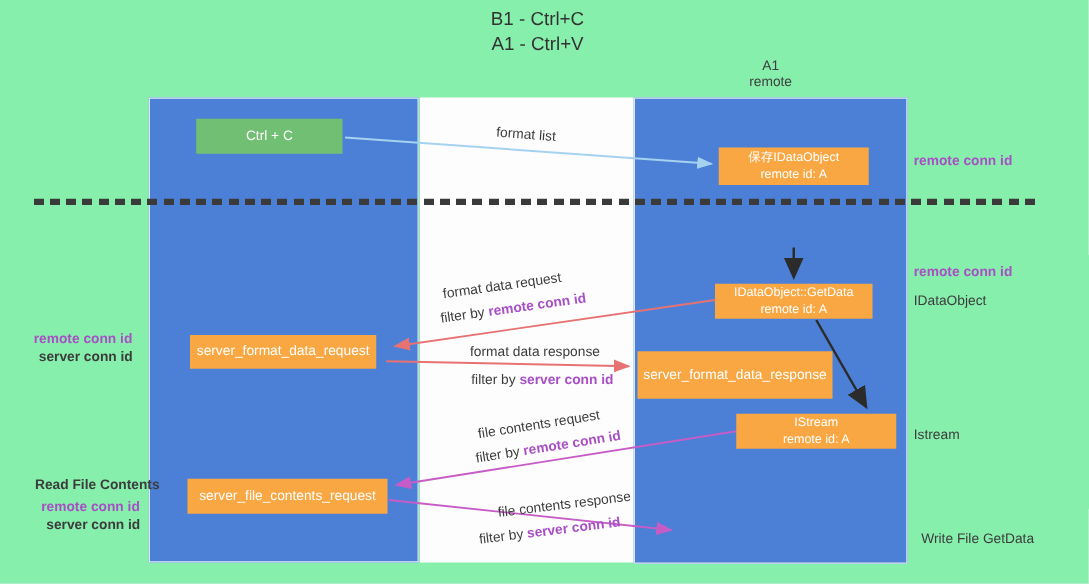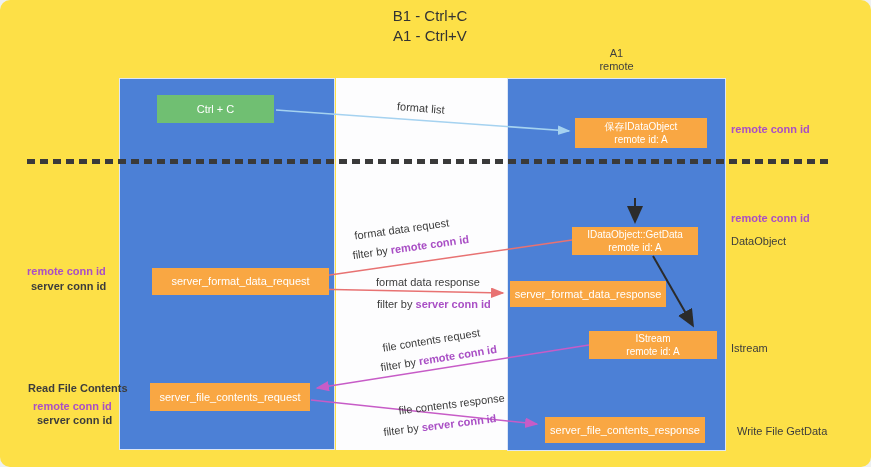--- a/index.html
+++ b/index.html
@@ -2,24 +2,23 @@
 <html><head>
 <meta charset="utf-8">
 <style>
   * { margin: 0; padding: 0; box-sizing: border-box; }
   html, body { background: #eef0f2; }
   body { font-family: "Liberation Sans", "DejaVu Sans", sans-serif; }
   #canvas {
     position: relative;
     width: 871px;
     height: 467px;
-    background: #fde047;
+    background: #86efac;
     overflow: hidden;
     margin: 0 auto;
-    border-radius: 10px;
   }
   .abs { position: absolute; }
   .center-text { text-align: center; }
 
   
   .title-line { font-size: 15px; line-height: 20px; color: #333; }
 
   
   .lane-header { font-size: 11px; line-height: 13px; color: #3f3f3f; text-align: center; }
 
@@ -102,51 +101,48 @@
     <line x1="309" y1="289" x2="503" y2="293" stroke="#e87272" stroke-width="1.5" marker-end="url(#head-red)"></line>
     <line x1="653" y1="256" x2="692" y2="324" stroke="#2b2b2b" stroke-width="2" marker-end="url(#head-black)"></line>
     <line x1="589" y1="345" x2="317" y2="388" stroke="#c75cc7" stroke-width="1.5" marker-end="url(#head-magenta)"></line>
     <line x1="311" y1="400" x2="537" y2="424" stroke="#c75cc7" stroke-width="1.5" marker-end="url(#head-magenta)"></line>
   </svg>
 
   <div class="abs node green fs11" style="left:157px; top:95px; width:117px; height:28px;">
     <div class="l1">Ctrl + C</div>
   </div>
 
-  <div class="abs node orange fs10" style="left:575px; top:118px; width:132px; height:30px;">
+  <div class="abs node orange fs10" style="left:575px; top:118px; width:120px; height:30px;">
     <div class="l1">保存IDataObject</div>
     <div class="l2">remote id: A</div>
   </div>
 
 
   <div class="abs node orange fs10" style="left:572px; top:227px; width:126px; height:28px;">
     <div class="l1">IDataObject::GetData</div>
     <div class="l2">remote id: A</div>
   </div>
 
-  <div class="abs node orange fs11" style="left:152px; top:268px; width:177px; height:27px;">
+  <div class="abs node orange fs11" style="left:152px; top:268px; width:149px; height:27px;">
     <div class="l1">server_format_data_request</div>
   </div>
 
-  <div class="abs node orange fs11" style="left:510px; top:281px; width:156px; height:26px;">
+  <div class="abs node orange fs11" style="left:510px; top:281px; width:156px; height:38px;">
     <div class="l1">server_format_data_response</div>
   </div>
 
   <div class="abs node orange fs10" style="left:589px; top:331px; width:128px; height:28px;">
     <div class="l1">IStream</div>
     <div class="l2">remote id: A</div>
   </div>
 
   <div class="abs node orange fs11" style="left:150px; top:383px; width:160px; height:28px;">
     <div class="l1">server_file_contents_request</div>
   </div>
 
-  <div class="abs node orange fs11" style="left:545px; top:417px; width:160px; height:26px;">
-    <div class="l1">server_file_contents_response</div>
-  </div>
 
   <div class="abs edge-label rot-p4" style="left:397px; top:102px;">format list</div>
 
   <div class="abs edge-label rot-m8" style="left:354px; top:223px;">format data request</div>
   <div class="abs edge-label rot-m8" style="left:352px; top:241px;">
     <span>filter by</span>
     <span class="purple">remote conn id</span>
   </div>
 
   <div class="abs edge-label" style="left:376px; top:276px;">format data response</div>
@@ -162,21 +158,21 @@
   </div>
 
   <div class="abs edge-label rot-m7" style="left:398px; top:398px;">file contents response</div>
   <div class="abs edge-label rot-m7" style="left:383px; top:419px;">
     <span>filter by</span>
     <span class="purple">server conn id</span>
   </div>
 
   <div class="abs side-label bold-purple" style="left:731px; top:123px;">remote conn id</div>
   <div class="abs side-label bold-purple" style="left:731px; top:212px;">remote conn id</div>
-  <div class="abs side-label" style="left:731px; top:235px;">DataObject</div>
+  <div class="abs side-label" style="left:731px; top:235px;">IDataObject</div>
   <div class="abs side-label" style="left:731px; top:342px;">Istream</div>
   <div class="abs side-label" style="left:737px; top:425px;">Write File GetData</div>
 
   <div class="abs side-label bold-purple" style="left:27px; top:265px;">remote conn id</div>
   <div class="abs side-label greentx" style="left:31px; top:280px;">server conn id</div>
   <div class="abs side-label" style="left:28px; top:382px;font-weight:bold;">Read File Contents</div>
   <div class="abs side-label bold-purple" style="left:33px; top:400px;">remote conn id</div>
   <div class="abs side-label greentx" style="left:37px; top:414px;">server conn id</div>
 
 </div>

